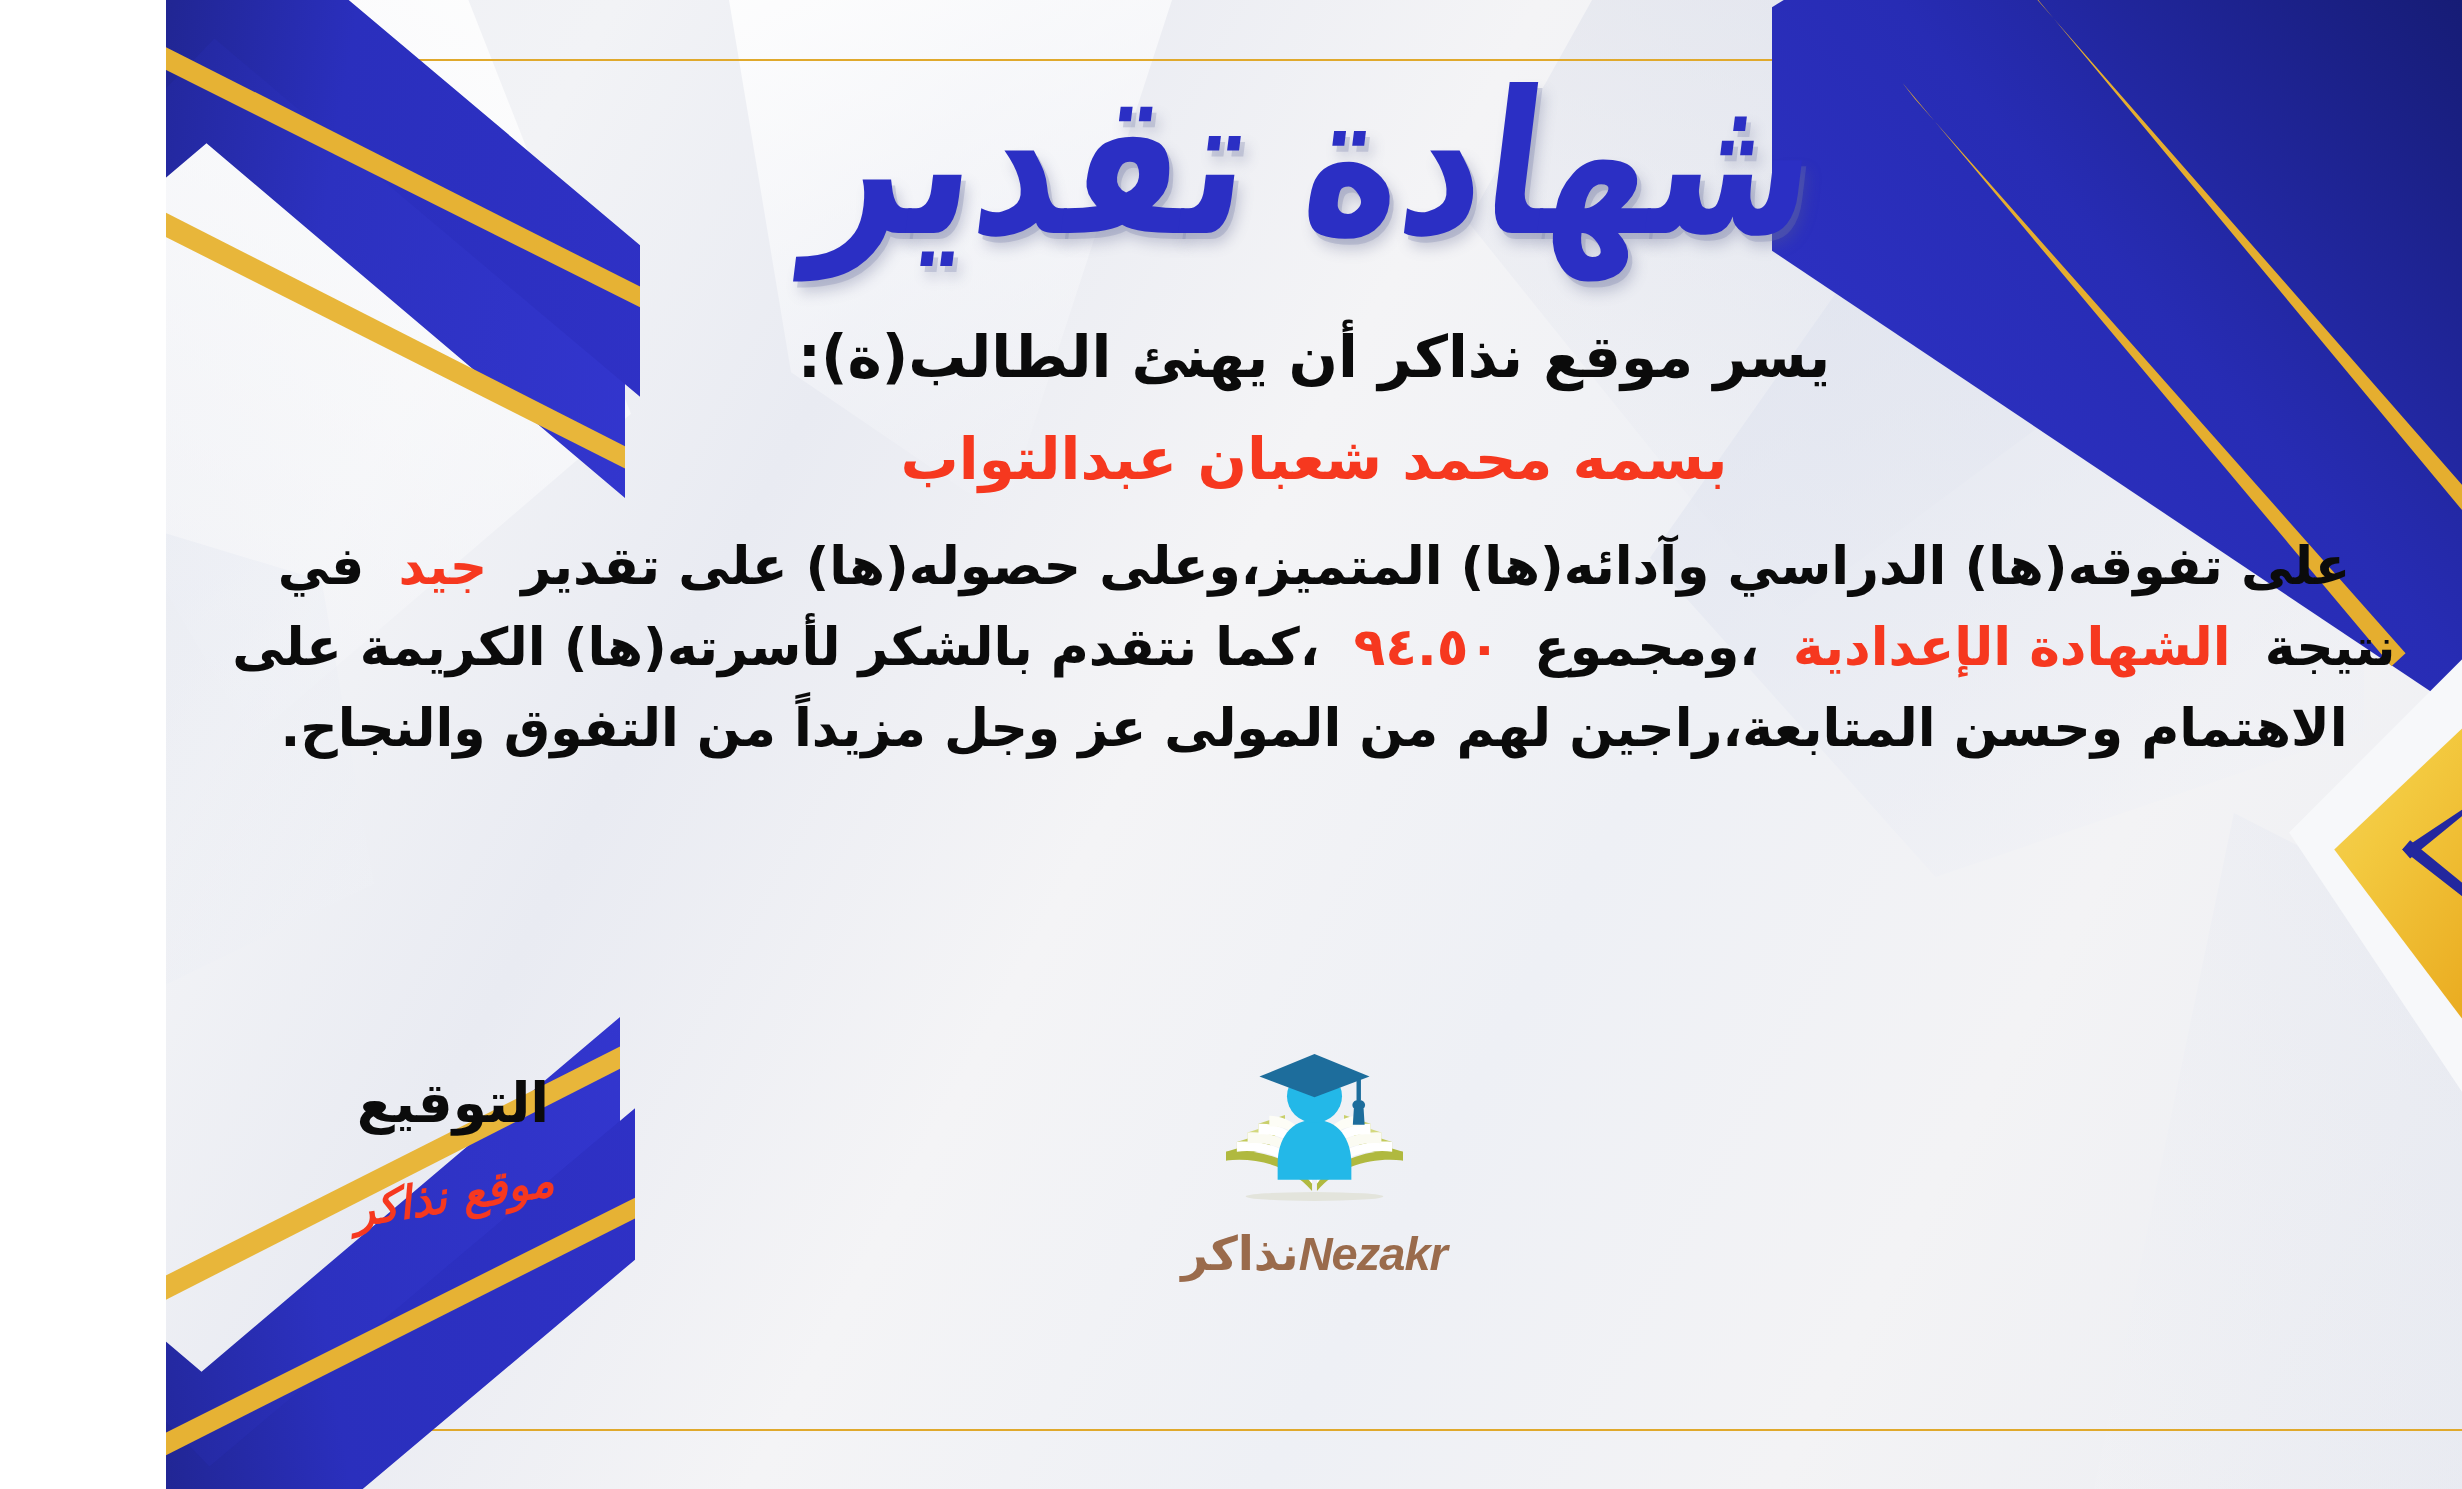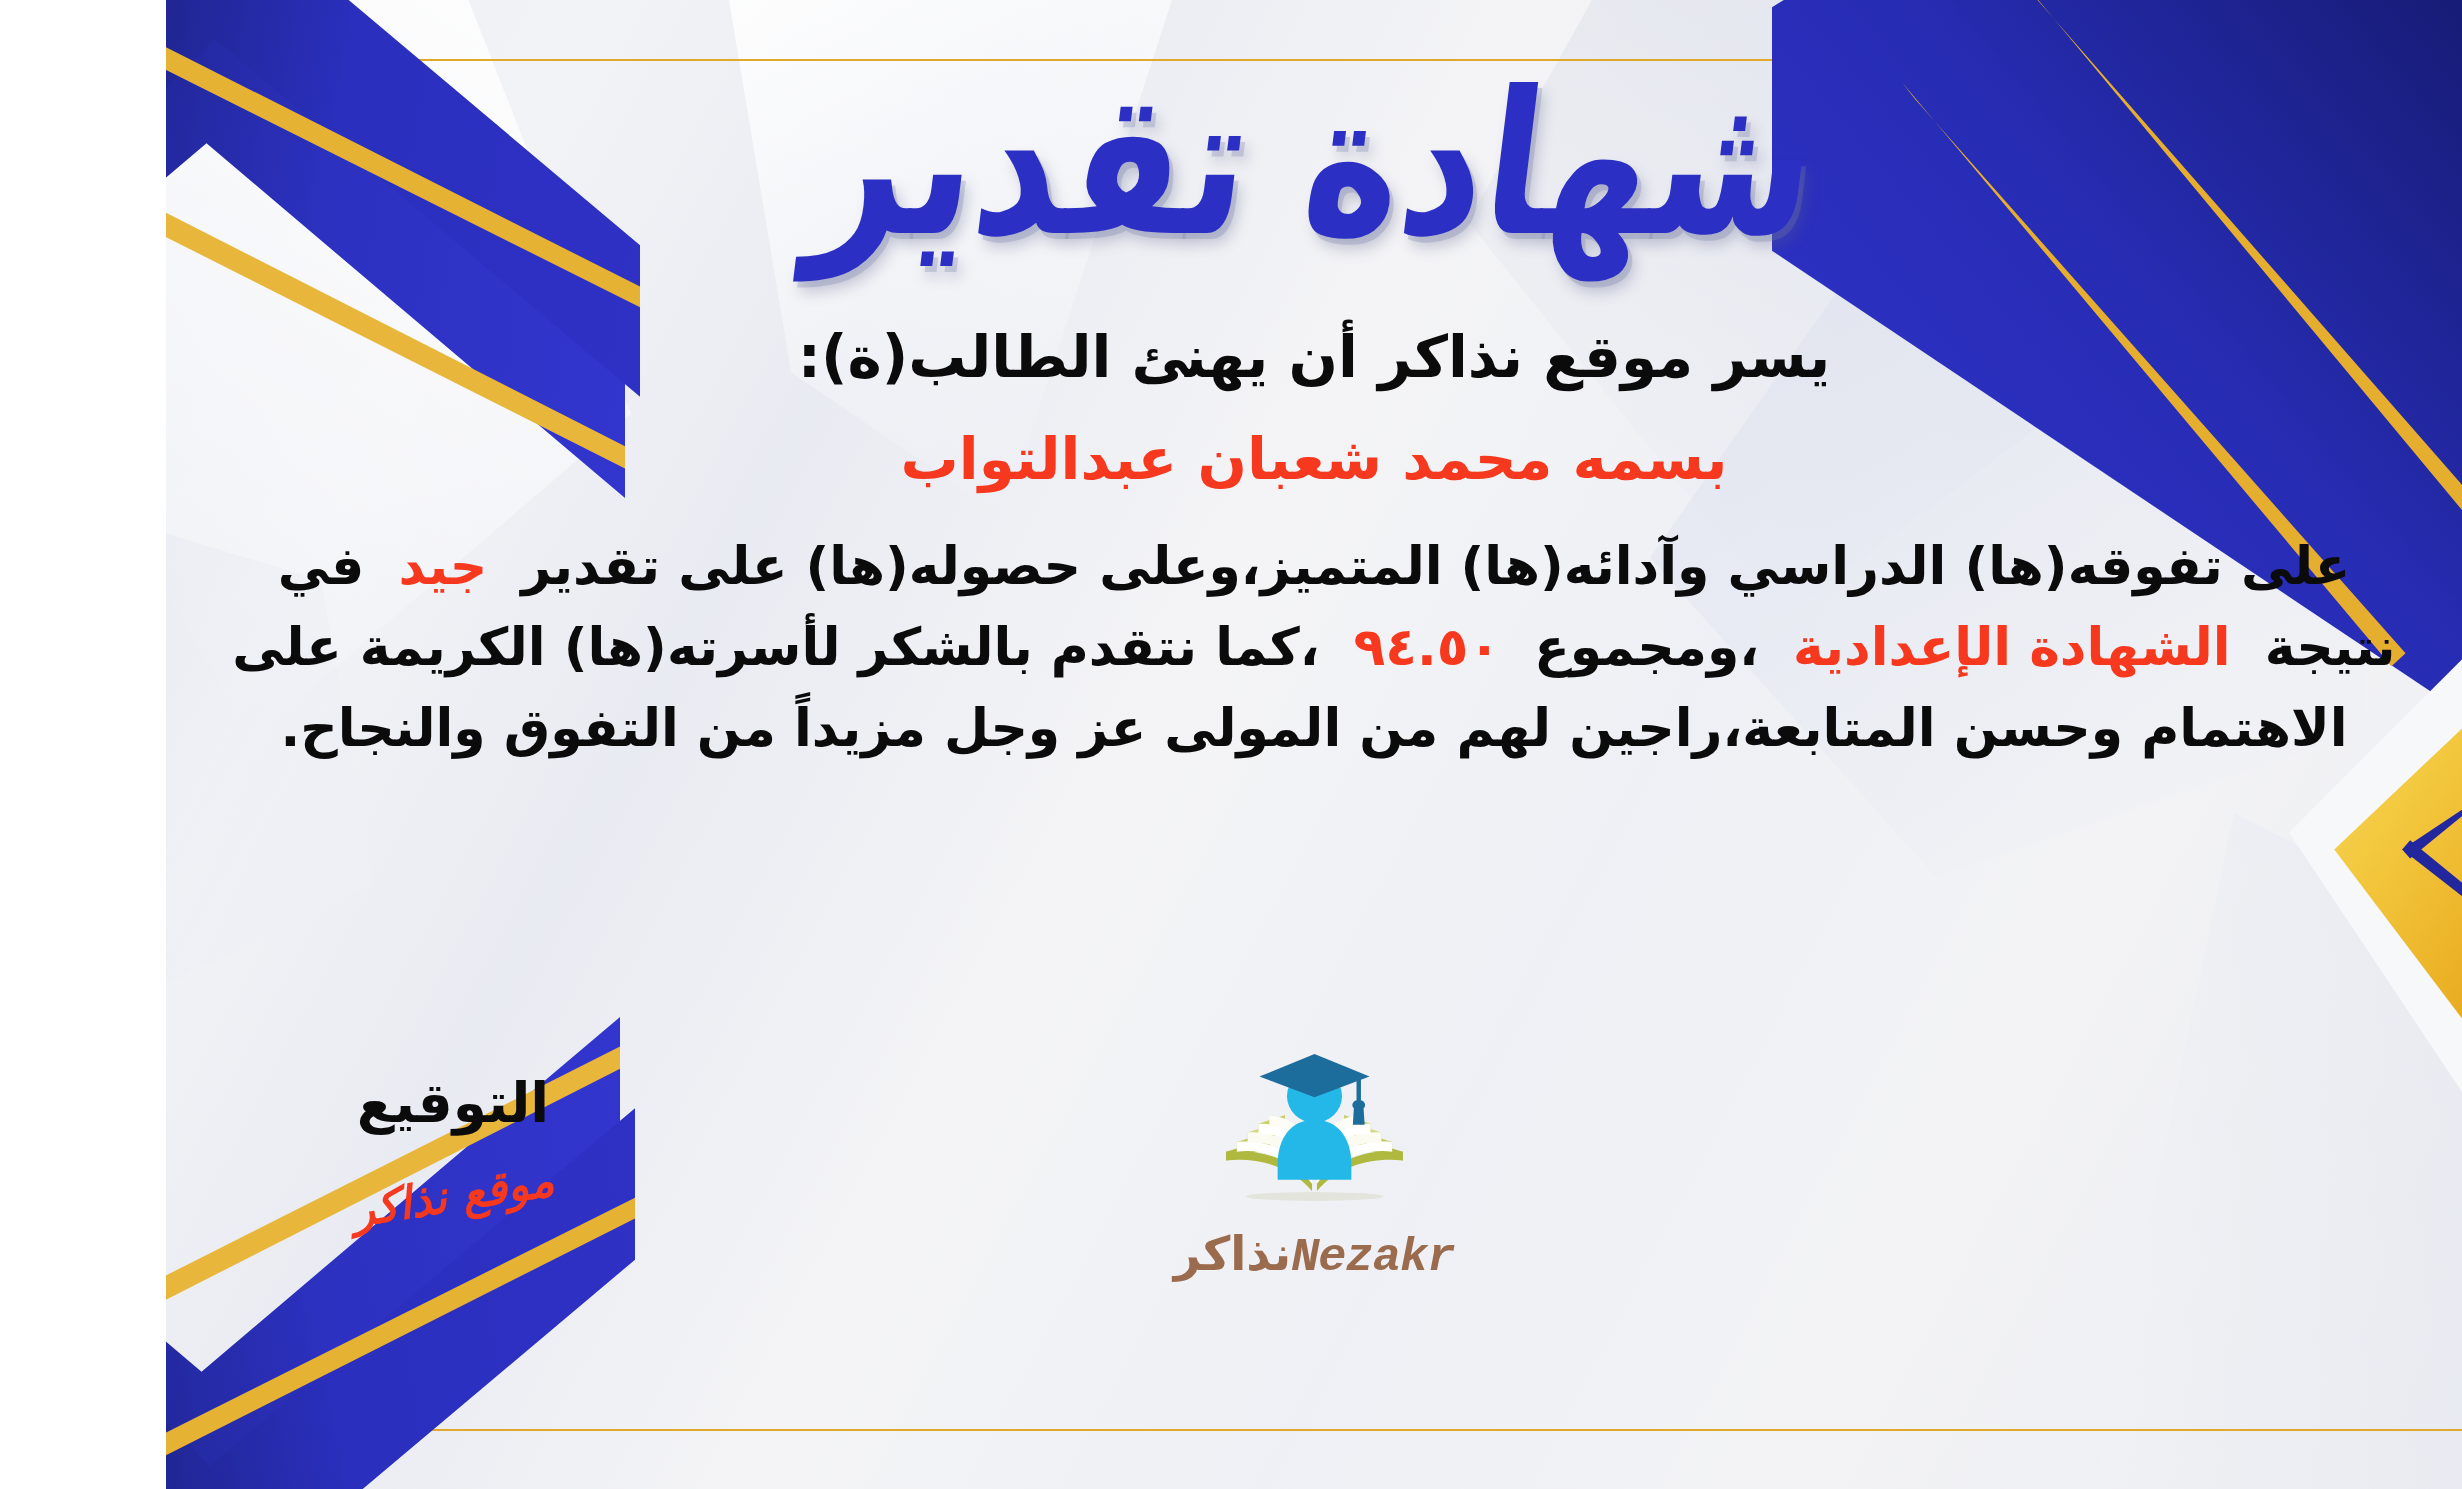--- a/index.html
+++ b/index.html
@@ -245,21 +245,21 @@
   .logo-word {
     margin-top:3px;
     font-size:47px;
     font-weight:700;
     color:#9a6b4c;
     letter-spacing:-1px;
     direction:rtl;
     font-family:"DejaVu Sans", sans-serif;
     white-space:nowrap;
   }
-  .logo-word .latin { font-family:Liberation Mono, monospace; font-style:italic; }
+  .logo-word .latin { font-family:Liberation Sans, sans-serif; font-style:italic; }
 </style>
 </head>
 <body>
 
 <div class="certificate">
 
   <div class="facet facet-a"></div>
   <div class="facet facet-b"></div>
   <div class="facet facet-c"></div>
   <div class="facet facet-d"></div>

